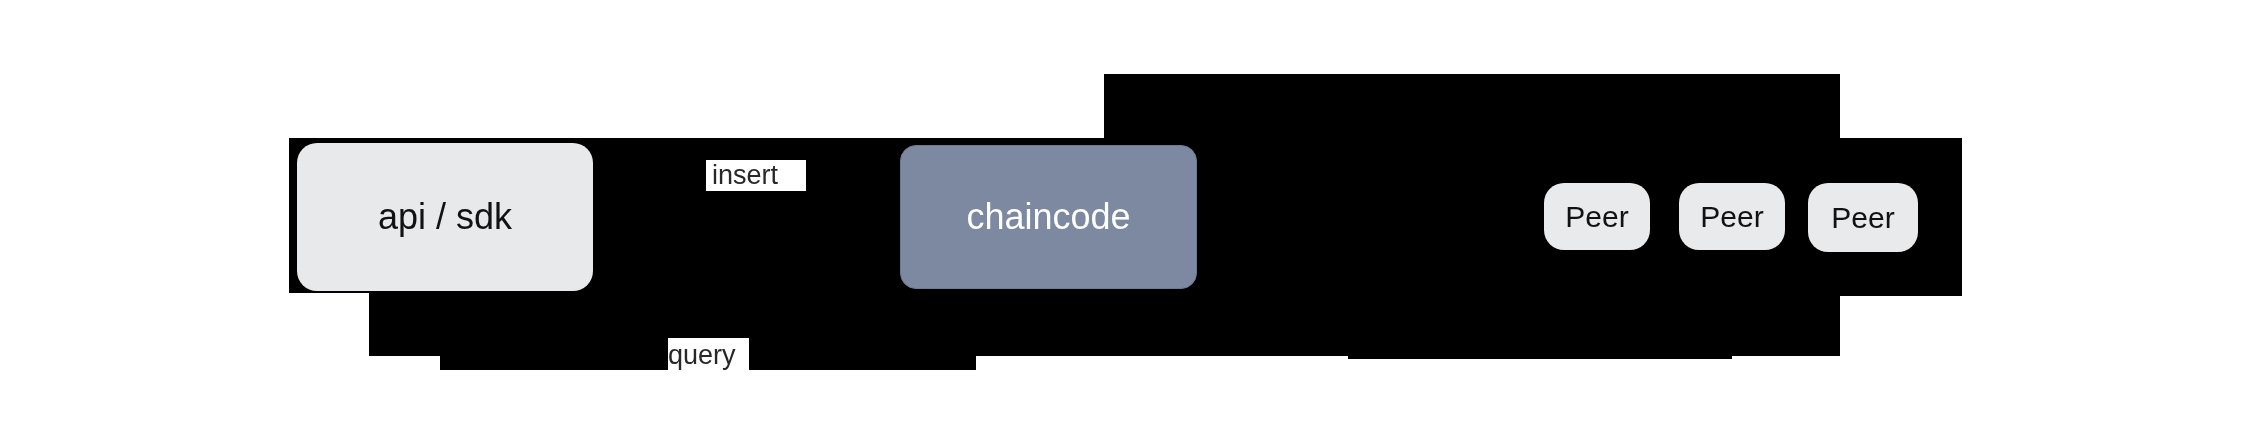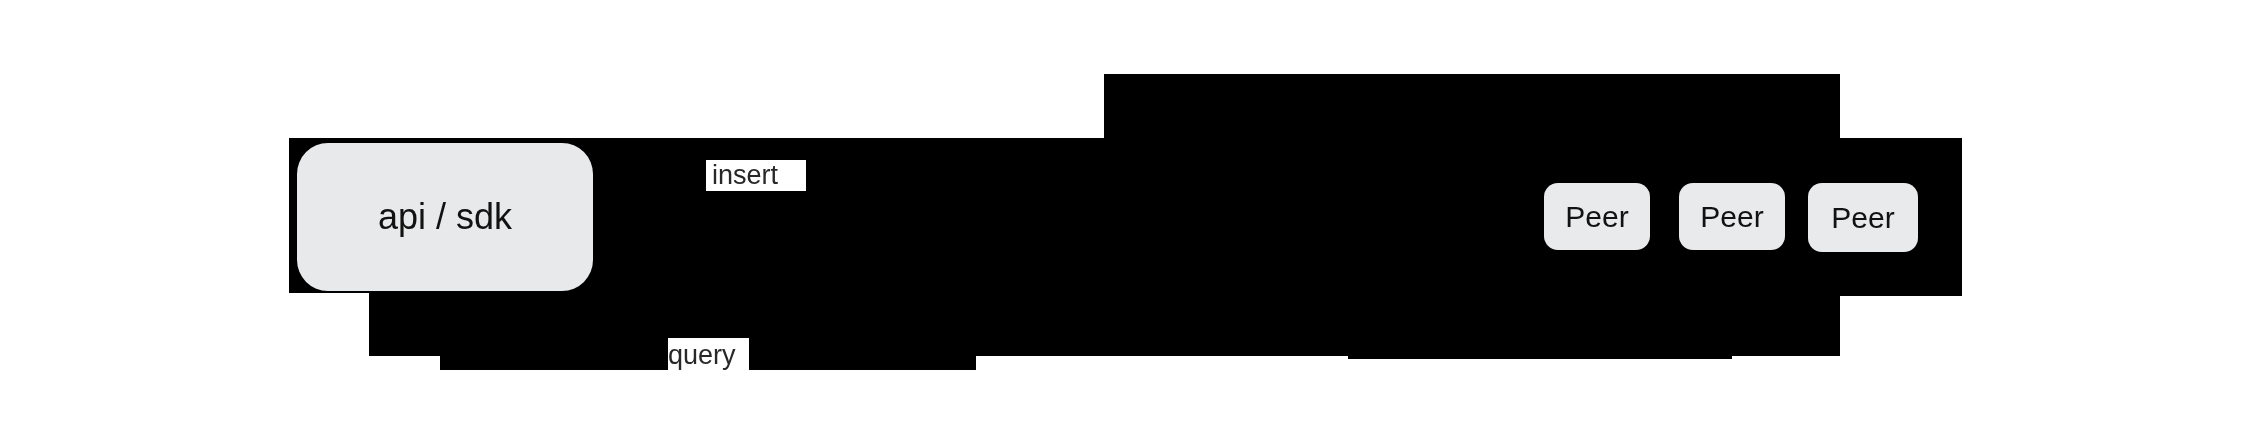--- a/index.html
+++ b/index.html
@@ -31,35 +31,35 @@
   .node {
     position: absolute;
     display: flex;
     align-items: center;
     justify-content: center;
     box-sizing: border-box;
   }
   .node-api {
     left: 297px; top: 143px; width: 296px; height: 148px;
     background: #e8e9eb;
-    border-radius: 31px;
+    border-radius: 20px;
     color: #121212;
     font-size: 36px;
   }
   .node-chaincode {
     left: 900px; top: 145px; width: 297px; height: 144px;
     background: #7d89a0;
     border: 1px solid #6e7a91;
     border-radius: 16px;
     color: #ffffff;
     font-size: 36px;
   }
   .node-peer {
     background: #e9eaec;
-    border-radius: 14px;
+    border-radius: 20px;
     color: #121212;
     font-size: 30px;
   }
   .peer-1 { left: 1544px; top: 183px; width: 106px; height: 67px; }
   .peer-2 { left: 1679px; top: 183px; width: 106px; height: 67px; }
   .peer-3 { left: 1808px; top: 183px; width: 110px; height: 69px; }
 
   
   .edge-label {
     position: absolute;
@@ -89,20 +89,23 @@
   <div class="redact r-band"></div>
   <div class="redact r-mid"></div>
   <div class="redact r-bottom-left"></div>
   <div class="redact r-bottom-lip"></div>
   <div class="redact r-right"></div>
 
   <div class="node node-api">
     <span>api / sdk</span>
   </div>
 
+  <div class="node node-chaincode">
+    <span>chaincode</span>
+  </div>
 
   <div class="node node-peer peer-1">
     <span>Peer</span>
   </div>
 
   <div class="node node-peer peer-2">
     <span>Peer</span>
   </div>
 
   <div class="node node-peer peer-3">

